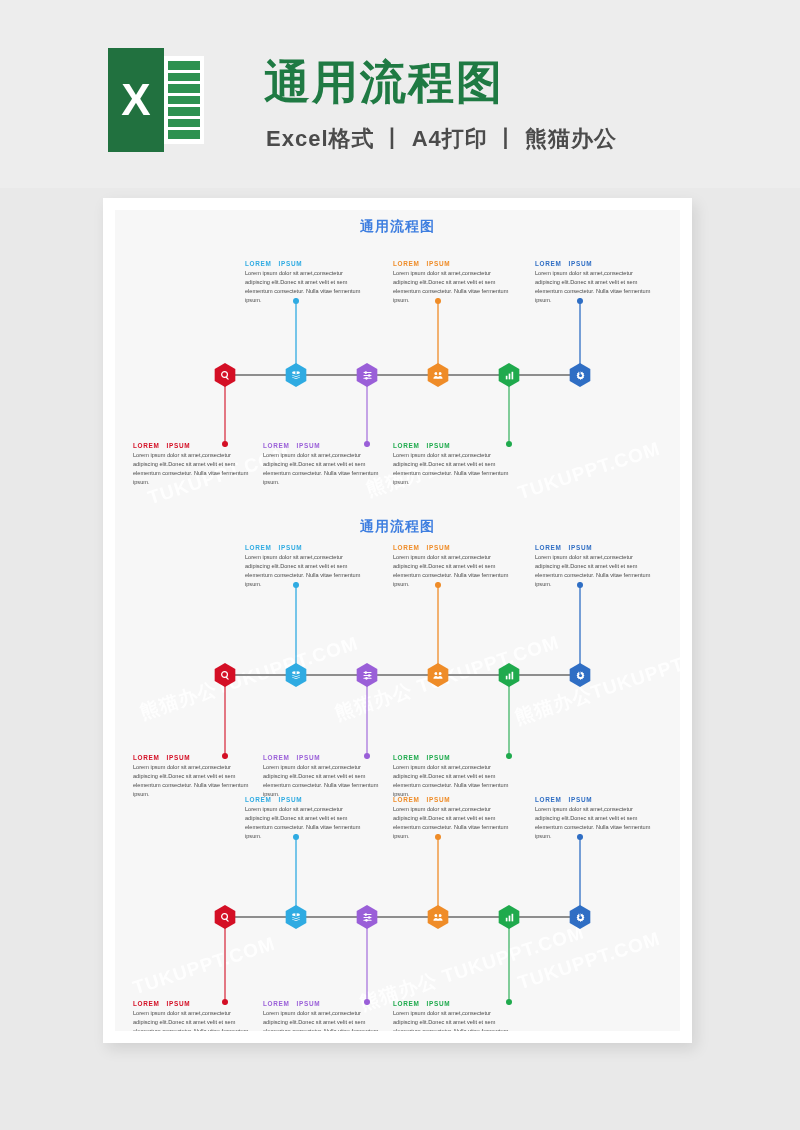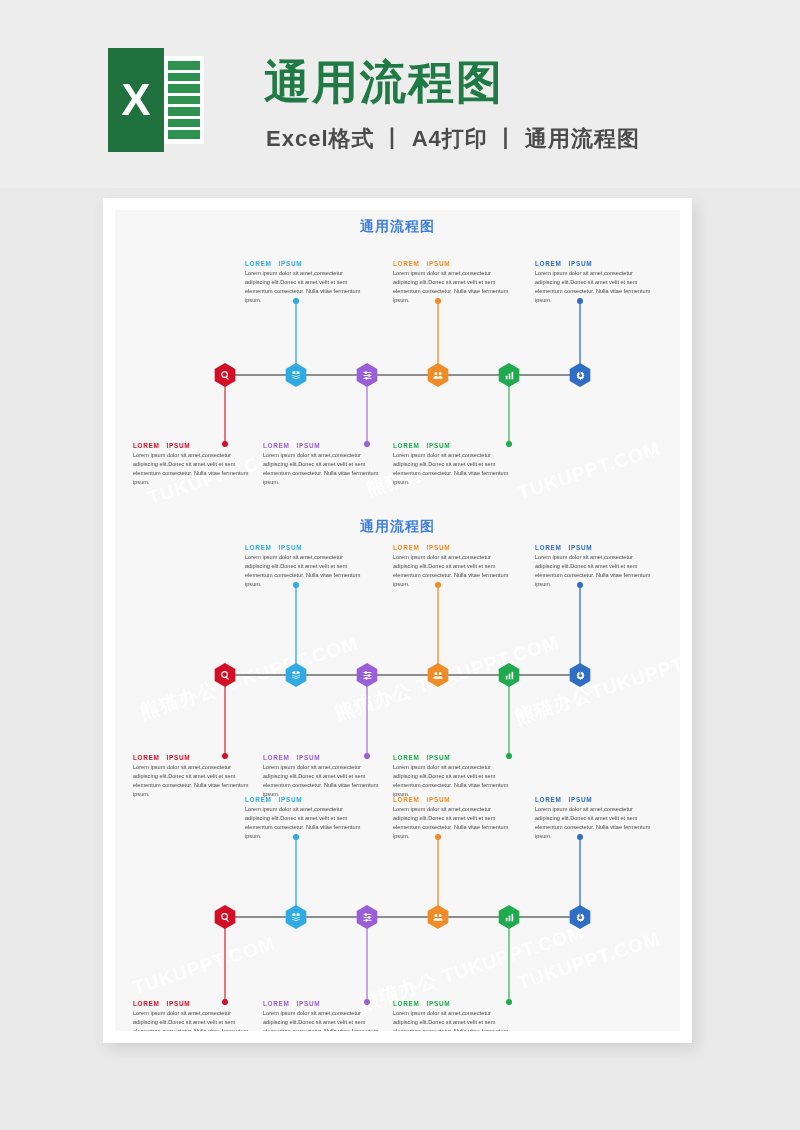--- a/index.html
+++ b/index.html
@@ -109,21 +109,21 @@
             <i></i>
             <i></i>
             <i></i>
             <i></i>
             <i></i>
             <i></i>
         </div>
       </div>
     </div>
     <div class="title-main">通用流程图</div>
-    <div class="title-sub">Excel格式 丨 A4打印 丨 通用流程图</div>
+    <div class="title-sub">Excel格式 丨 A4打印 丨 熊猫办公</div>
   </div>
 
   <div class="paper">
     <div class="paper-inner" id="paper">
         <div class="wm" style="left:30px; top:255px;">TUKUPPT.COM</div>
         <div class="wm" style="left:250px; top:255px;">熊猫办公</div>
         <div class="wm" style="left:400px; top:250px;">TUKUPPT.COM</div>
         <div class="wm" style="left:20px; top:455px;">熊猫办公TUKUPPT.COM</div>
         <div class="wm" style="left:215px; top:455px;">熊猫办公 TUKUPPT.COM</div>
         <div class="wm" style="left:395px; top:460px;">熊猫办公TUKUPPT.COM</div>

